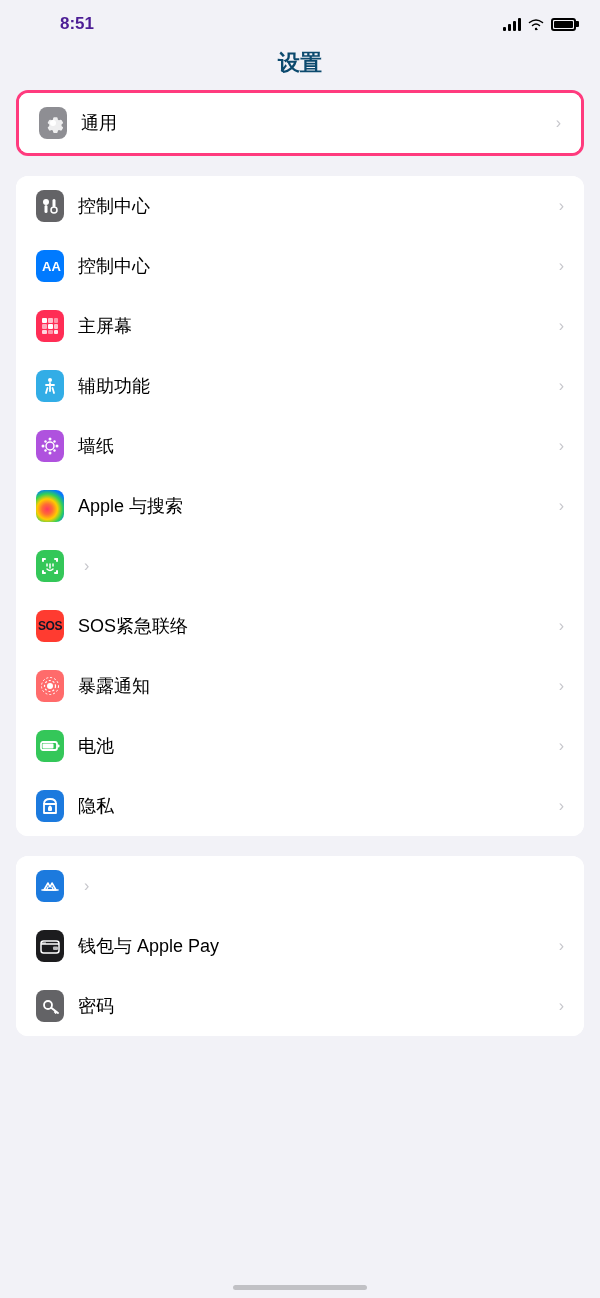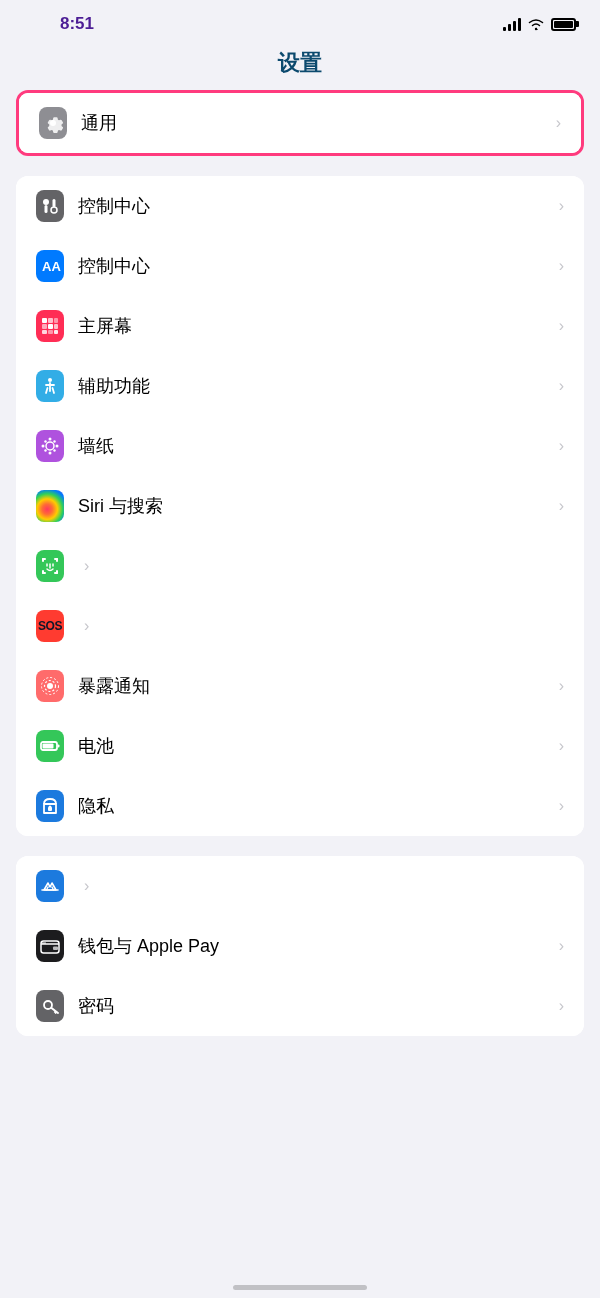--- a/index.html
+++ b/index.html
@@ -295,21 +295,21 @@
         <circle cx="15.5" cy="6.5" r="1.2" fill="white"></circle>
       </svg>
     </div>
     <span class="row-label">墙纸</span>
     <span class="chevron">›</span>
   </div>
 
   <div class="settings-row">
     <div class="icon-wrap icon-siri">
     </div>
-    <span class="row-label">Siri 与搜索</span>
+    <span class="row-label">Apple 与搜索</span>
     <span class="chevron">›</span>
   </div>
 
   <div class="settings-row">
     <div class="icon-wrap icon-green">
       <svg width="22" height="22" viewBox="0 0 22 22">
         <rect x="3" y="3" width="4" height="2" rx="1" fill="white"></rect>
         <rect x="15" y="3" width="4" height="2" rx="1" fill="white"></rect>
         <rect x="3" y="17" width="4" height="2" rx="1" fill="white"></rect>
         <rect x="15" y="17" width="4" height="2" rx="1" fill="white"></rect>
@@ -323,20 +323,21 @@
         <line x1="11" y1="9" x2="11" y2="13" stroke="white" stroke-width="1.5" stroke-linecap="round"></line>
       </svg>
     </div>
     <span class="chevron">›</span>
   </div>
 
   <div class="settings-row">
     <div class="icon-wrap icon-red icon-sos">
       <span style="color:#0f172a;font-size:12px;font-weight:900;letter-spacing:-0.5px;">SOS</span>
     </div>
+    <span class="row-label">SOS紧急联络</span>
     <span class="chevron">›</span>
   </div>
 
   <div class="settings-row">
     <div class="icon-wrap" style="background:#ff6b6b;">
       <svg width="22" height="22" viewBox="0 0 22 22">
         <circle cx="11" cy="11" r="3" fill="white"></circle>
         <circle cx="11" cy="11" r="5.5" fill="none" stroke="white" stroke-width="1.2" stroke-dasharray="2 2"></circle>
         <circle cx="11" cy="11" r="8.5" fill="none" stroke="white" stroke-width="1" stroke-dasharray="2 2"></circle>
       </svg>

